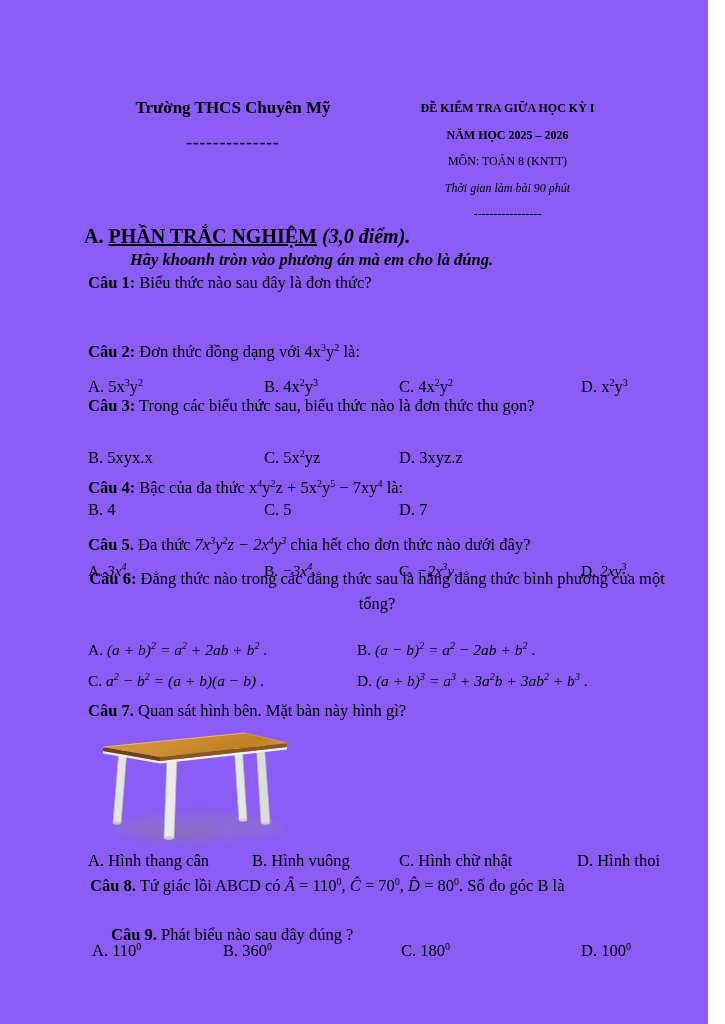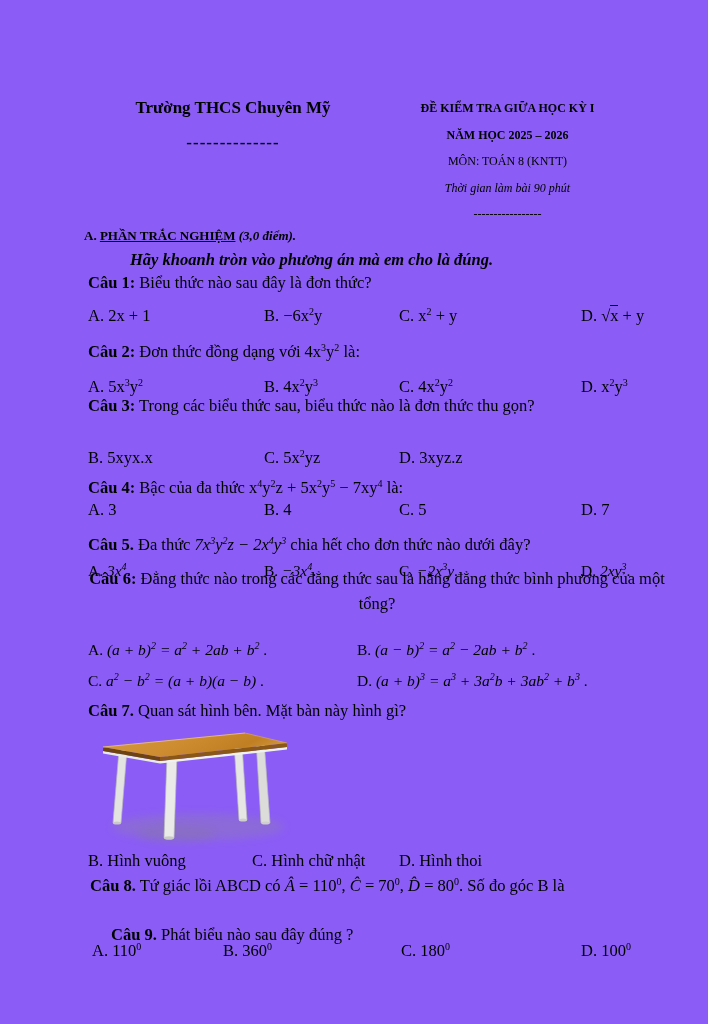--- a/index.html
+++ b/index.html
@@ -46,34 +46,28 @@
   </div>
 
   <div class="hdr-right">
     <div class="b">ĐỀ KIỂM TRA GIỮA HỌC KỲ I</div>
     <div class="b">NĂM HỌC 2025 – 2026</div>
     <div>MÔN: TOÁN 8 (KNTT)</div>
     <div class="i">Thời gian làm bài 90 phút</div>
     <div>-----------------</div>
   </div>
 
-  <div class="line" style="left:84px;top:226px;font-size:13px;">
+  <div class="line" style="left:84px;top:226px;font-size:20px;">
     <span class="b">A. </span><span class="b u">PHẦN TRẮC NGHIỆM</span><span class="bi"> (3,0 điểm).</span>
   </div>
   <div class="line bi" style="left:130px;top:250px;">Hãy khoanh tròn vào phương án mà em cho là đúng.</div>
 
   <div class="line" style="left:88px;top:273px;">
     <span class="qlabel">Câu 1:</span>
     <span>Biểu thức nào sau đây là đơn thức?</span>
-  </div>
-  <div class="opts g4" style="top:306px;">
-    <span>A. 2x + 1</span>
-    <span>B. −6x<sup>2</sup>y</span>
-    <span>C. x<sup>2</sup> + y</span>
-    <span>D. √<span class="rad">x</span> + y</span>
   </div>
 
   <div class="line" style="left:88px;top:342px;">
     <span class="qlabel">Câu 2:</span>
     <span>Đơn thức đồng dạng với 4x<sup>3</sup>y<sup>2</sup> là:</span>
   </div>
   <div class="opts g4" style="top:377px;">
     <span>A. 5x<sup>3</sup>y<sup>2</sup></span>
     <span>B. 4x<sup>2</sup>y<sup>3</sup></span>
     <span>C. 4x<sup>2</sup>y<sup>2</sup></span>
@@ -88,21 +82,20 @@
     <span>B. 5xyx.x</span>
     <span>C. 5x<sup>2</sup>yz</span>
     <span>D. 3xyz.z</span>
   </div>
 
   <div class="line" style="left:88px;top:478px;">
     <span class="qlabel">Câu 4:</span>
     <span>Bậc của đa thức x<sup>4</sup>y<sup>2</sup>z + 5x<sup>2</sup>y<sup>5</sup> − 7xy<sup>4</sup> là:</span>
   </div>
   <div class="opts g4" style="top:500px;">
-    <span>A. 3</span>
     <span>B. 4</span>
     <span>C. 5</span>
     <span>D. 7</span>
   </div>
 
   <div class="line" style="left:88px;top:535px;">
     <span class="qlabel">Câu 5.</span>
     <span>Đa thức <i>7x<sup>3</sup>y<sup>2</sup>z − 2x<sup>4</sup>y<sup>3</sup></i> chia hết cho đơn thức nào dưới đây?</span>
   </div>
   <div class="opts g4 small" style="top:561px;">
@@ -162,20 +155,21 @@
 
     <polygon points="5,21 62,31 62,35 5,25" fill="#6e4312"></polygon>
     <polygon points="62,31 189,17 189,21 62,35" fill="#8a5718"></polygon>
 
     <polygon points="5,21 147,7 189,17 62,31" fill="url(#topGrad)"></polygon>
     <line x1="5" y1="21" x2="147" y2="7" stroke="#eec27a" stroke-width="1" opacity="0.85"></line>
     <line x1="147" y1="7" x2="189" y2="17" stroke="#dfa855" stroke-width="0.8" opacity="0.8"></line>
   </svg>
 
   <div class="opts g4b" style="top:851px;">
+    <span>A. Hình thang cân</span>
     <span>B. Hình vuông</span>
     <span>C. Hình chữ nhật</span>
     <span>D. Hình thoi</span>
   </div>
 
   <div class="line" style="left:90px;top:876px;">
     <span class="qlabel">Câu 8.</span>
     <span>Tứ giác lồi ABCD có <i>Â</i> = 110<sup>0</sup>, <i>Ĉ</i> = 70<sup>0</sup>, <i>D̂</i> = 80<sup>0</sup>. Số đo góc B là</span>
   </div>
   <div class="opts g4c" style="left:92px;top:901px;">

